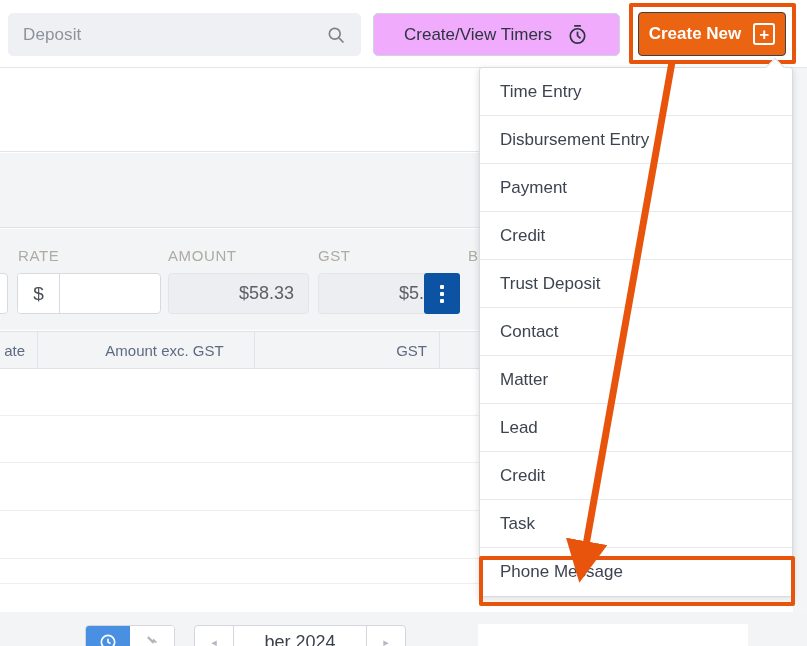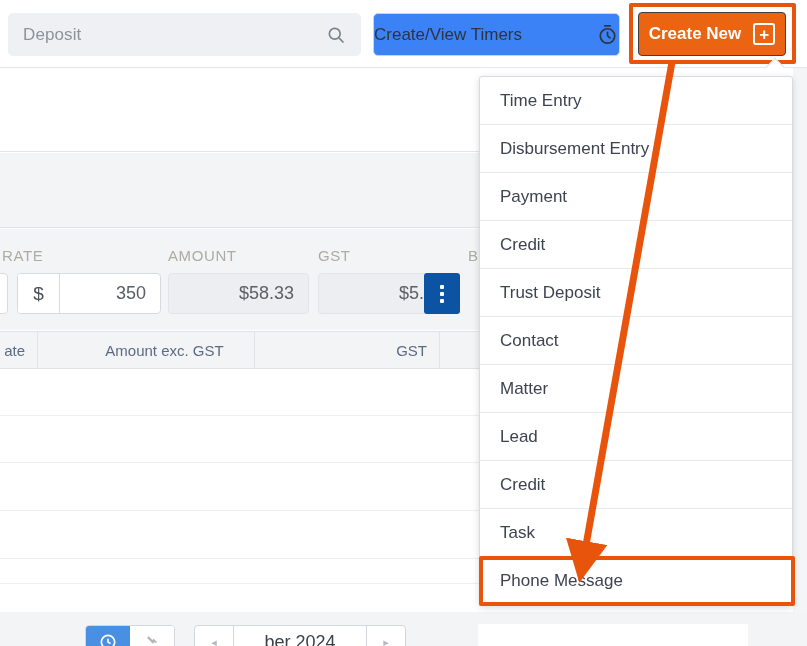--- a/index.html
+++ b/index.html
@@ -18,22 +18,22 @@
   .search-box {
     position: absolute; left: 8px; top: 13px; width: 353px; height: 43px;
     background: #eef0f4; border: 1px solid #eef0f4; border-radius: 5px;
     display: flex; align-items: center; padding: 0 14px;
   }
   .search-box .ph { flex: 1; font-size: 17px; color: #8e939b; letter-spacing: .1px; }
   .search-icon { width: 20px; height: 20px; color:#7c828b; flex:0 0 auto; }
 
   .timers-btn {
     position: absolute; left: 373px; top: 13px; width: 247px; height: 43px;
-    background:#3b82f6; border:1px solid #ccd4e0; border-radius:5px;
-    display:flex; align-items:center; justify-content:space-between; gap:14px;
+    background:#f0abfc; border:1px solid #ccd4e0; border-radius:5px;
+    display:flex; align-items:center; justify-content:center; gap:14px;
     font-size:17px; color:#2e3440; cursor:pointer;
   }
   .timer-icon { width: 23px; height: 23px; color:#2e3440; }
 
   
   .cn-highlight {
     position:absolute; left:629px; top:3px; width:167px; height:61px;
     border:4px solid #e8540c; background:#ffffff; border-radius:2px;
   }
   .create-new-btn {
@@ -47,21 +47,21 @@
     display:flex; align-items:center; justify-content:center;
     font-size:17px; font-weight:bold; line-height:1;
   }
 
   
   .white-band { position:absolute; left:0; top:68px; width:807px; height:84px; background:#fff; border-bottom:1px solid #e3e6ea;}
   .gray-band  { position:absolute; left:0; top:153px; width:807px; height:75px; background:#f3f4f6; border-bottom:1px solid #dfe2e6;}
   .gray-band2 { position:absolute; left:0; top:229px; width:807px; height:101px; background:#f3f4f6; }
 
   .col-head { position:absolute; font-size:15px; color:#aeaba2; letter-spacing:.6px; top:247px;}
-  .ch-rate   { left:2px; }
+  .ch-rate   { left:18px; }
   .ch-amount { left:168px; }
   .ch-gst    { left:318px; }
   .ch-b      { left:468px; }
 
   .rate-input {
     position:absolute; left:17px; top:273px; width:144px; height:41px;
     background:#fff; border:1px solid #d7dbe0; border-radius:4px;
     display:flex; align-items:center; overflow:hidden;
   }
   .rate-input .cur {
@@ -119,21 +119,21 @@
 
   .stepper { position:absolute; left:194px; top:625px; width:212px; height:34px;
     display:flex; border:1px solid #d3d7dd; border-radius:4px; overflow:hidden; background:#fff; }
   .stepper .arrow { width:38px; display:flex; align-items:center; justify-content:center; cursor:pointer; color:#b6bac0; font-size:11px;}
   .stepper .mid { flex:1; border-left:1px solid #d3d7dd; border-right:1px solid #d3d7dd;
                   display:flex; align-items:center; justify-content:center;
                   font-size:18px; color:#3b4049; }
 
   
   .menu {
-    position:absolute; left:479px; top:76px; width:314px;
+    position:absolute; left:479px; top:67px; width:314px;
     background:#fff; border:1px solid #d8dce1; border-radius:3px;
     box-shadow:0 2px 7px rgba(0,0,0,.14); z-index:40;
   }
   .menu-caret {
     position:absolute; left:765px; top:57px; width:20px; height:11px; z-index:41;
     overflow:hidden;
   }
   .menu-caret:before {
     content:""; position:absolute; left:2px; top:4px; width:15px; height:15px;
     background:#fff; border-left:1px solid #d8dce1; border-top:1px solid #d8dce1;
@@ -168,21 +168,20 @@
 
   <div class="col-head ch-rate">RATE</div>
   <div class="col-head ch-amount">AMOUNT</div>
   <div class="col-head ch-gst">GST</div>
   <div class="col-head ch-b">B</div>
 
   <div class="partial-left"></div>
 
   <div class="rate-input">
     <span class="cur">$</span>
-    <span class="val">350</span>
   </div>
 
   <div class="ro-field amt-field">$58.33</div>
   <div class="ro-field gst-field">$5.83</div>
 
   <div class="kebab-btn">
     <i></i>
     <i></i>
     <i></i>
   </div>

